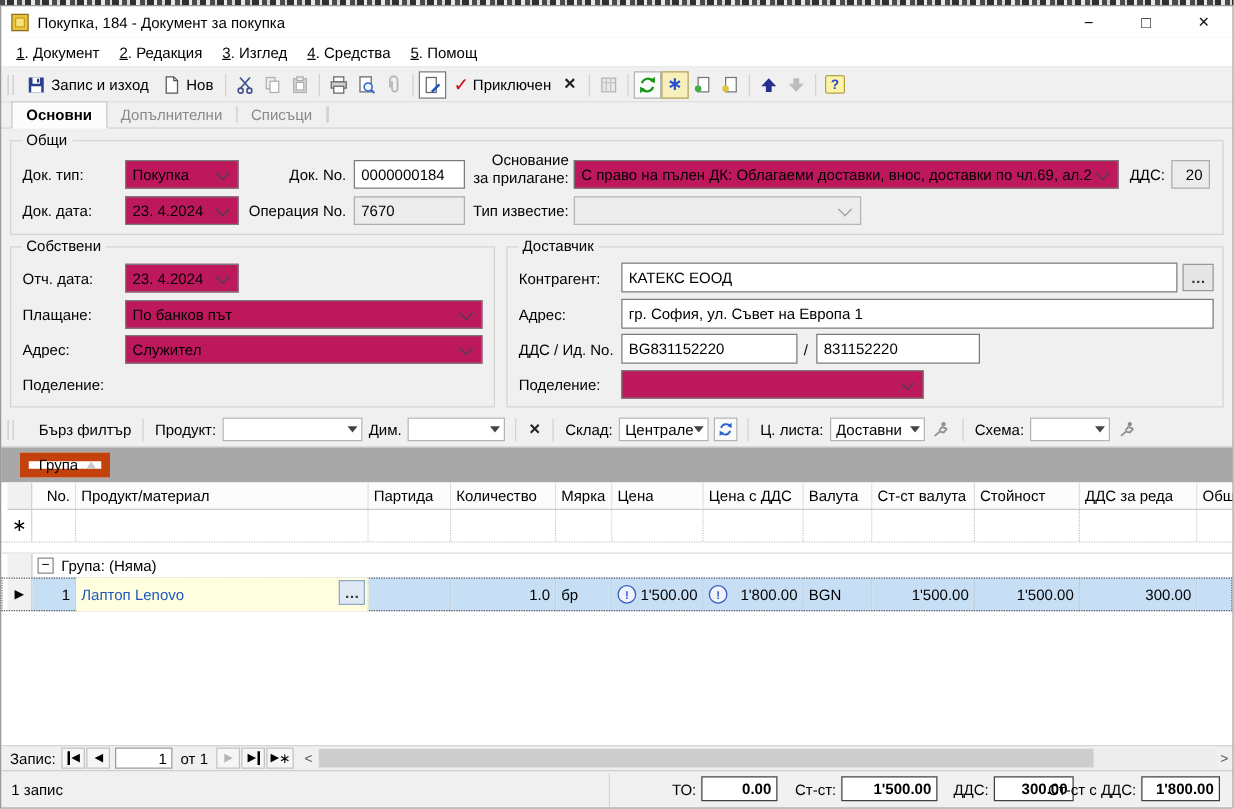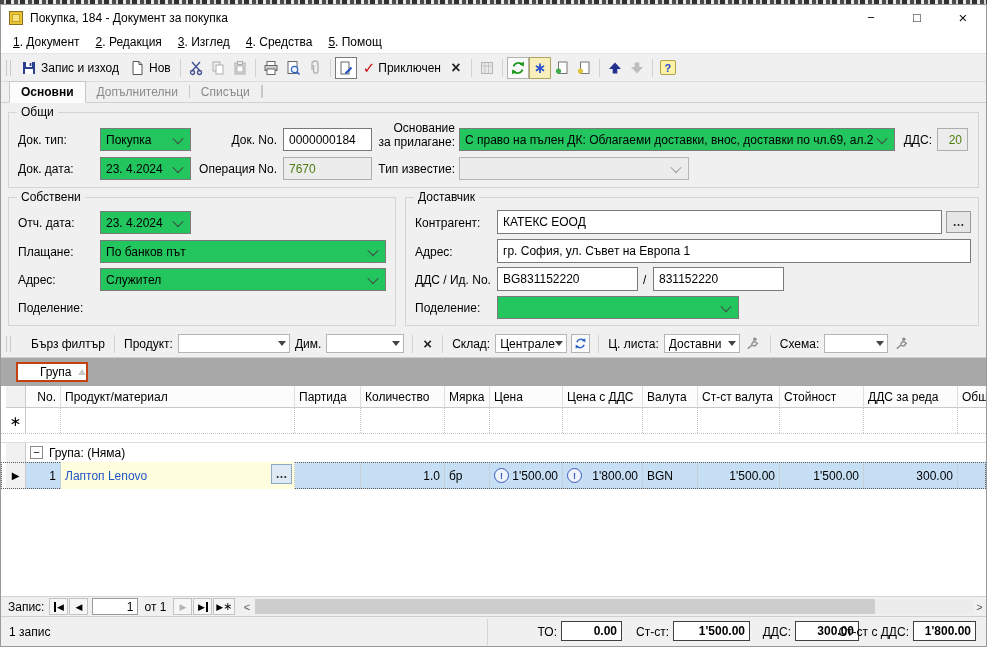--- a/index.html
+++ b/index.html
@@ -34,38 +34,38 @@
   .tab{padding:3px 11px 3px;color:#8a8a8a;white-space:nowrap}
   .tab.active{background:#fcfcfc;border:1px solid #c6c6c6;border-bottom:1px solid #fcfcfc;margin-bottom:-1px;color:#000;font-weight:bold}
   .tabsep{width:1px;height:13px;background:#c9c9c9;margin-bottom:4px}
   
   #formarea{left:1px;top:103px;width:985px;height:227px;background:#f0f0f0}
   .gbox{position:absolute;border:1px solid #d4d4d4;box-sizing:border-box}
   .gleg{position:absolute;top:-8px;left:8px;background:#f0f0f0;padding:0 4px;line-height:14px}
   .lbl{position:absolute;line-height:14px;white-space:nowrap}
   .lbl.r{text-align:right}
   .tb{position:absolute;background:#fff;border:1px solid #7a7a7a;box-sizing:border-box;display:flex;align-items:center;padding:0 5px;white-space:nowrap;overflow:hidden}
-  .tb.dis{background:#ececec;border-color:#adadad;color:#4d7c0f}
+  .tb.dis{background:#ececec;border-color:#adadad;color:#000000}
   .tb.num{justify-content:flex-end}
-  .cb{position:absolute;background:#22c55e;border:1px solid #7a7a7a;box-sizing:border-box;display:flex;align-items:center;padding:0 2px 0 5px;white-space:nowrap;overflow:hidden}
+  .cb{position:absolute;background:#be185d;border:1px solid #7a7a7a;box-sizing:border-box;display:flex;align-items:center;padding:0 2px 0 5px;white-space:nowrap;overflow:hidden}
   .cb.dis{background:#ececec;border-color:#b5b5b5}
   .chev{width:7px;height:7px;border-right:1.4px solid #444;border-bottom:1.4px solid #444;transform:rotate(45deg) translate(-1px,-1px);margin-left:auto;margin-right:6px;flex:none}
   .cb.dis .chev{border-color:#9a9a9a}
   .dots-btn{position:absolute;background:#e6e6e6;border:1px solid #9a9a9a;box-sizing:border-box;display:flex;align-items:center;justify-content:center;font-weight:bold;color:#333}
   
   #filterbar{left:1px;top:330px;width:985px;height:28px;background:#f0f0f0;border-bottom:1px solid #cfcfcf;display:flex;align-items:center;padding-left:3px;box-sizing:border-box}
   .flbl{white-space:nowrap;margin:0 5px}
   .fcb{height:19px;background:#fff;border:1px solid #b5b5b5;box-sizing:border-box;display:flex;align-items:center;padding:0 3px 0 4px;white-space:nowrap;overflow:hidden}
   .tri{width:0;height:0;border-left:4px solid transparent;border-right:4px solid transparent;border-top:5px solid #444;margin-left:auto;flex:none}
   .fx{font-size:15px;font-weight:bold;color:#222;padding:0 6px}
   .fibtn{width:19px;height:19px;border:1px solid #b3b3b3;background:#fafafa;box-sizing:border-box;display:flex;align-items:center;justify-content:center;margin-left:4px}
   .ficon{width:18px;height:18px;display:flex;align-items:center;justify-content:center;margin-left:4px}
   
   #groupband{left:1px;top:358px;width:985px;height:28px;background:#a8a8a8;display:flex;align-items:center}
-  #groupbox-chip{margin-left:15px;width:72px;height:20px;background:#fff;border:2px solid #c2410c;box-sizing:border-box;display:flex;align-items:center;padding:0 22px;gap:6px}
+  #groupbox-chip{margin-left:15px;width:72px;height:20px;background:#fff;border:7px solid #c2410c;box-sizing:border-box;display:flex;align-items:center;padding:0 8px;gap:6px}
   .tri-sort{width:0;height:0;border-left:4px solid transparent;border-right:4px solid transparent;border-bottom:6px solid #c9c9c9}
   
   #grid{left:1px;top:386px;width:985px;height:210px;background:#fff;overflow:hidden}
   .grow{display:flex;box-sizing:border-box;padding-left:5px}
   .hcell{border-right:1px solid #dedede;border-bottom:1px solid #c9c9c9;background:#fcfcfc;display:flex;align-items:center;padding:0 4px;box-sizing:border-box;height:22px;white-space:nowrap;overflow:hidden}
   .gcell{border-right:1px dotted #c2c2c2;display:flex;align-items:center;padding:0 4px;box-sizing:border-box;white-space:nowrap;overflow:hidden}
   .ar{justify-content:flex-end}
   .c-ind{width:20px;flex:none}.c-no{width:35px;flex:none}.c-prod{width:234px;flex:none}
   .c-batch{width:66px;flex:none}.c-qty{width:84px;flex:none}.c-unit{width:45px;flex:none}
   .c-price{width:73px;flex:none}.c-pricevat{width:80px;flex:none}.c-curr{width:55px;flex:none}

